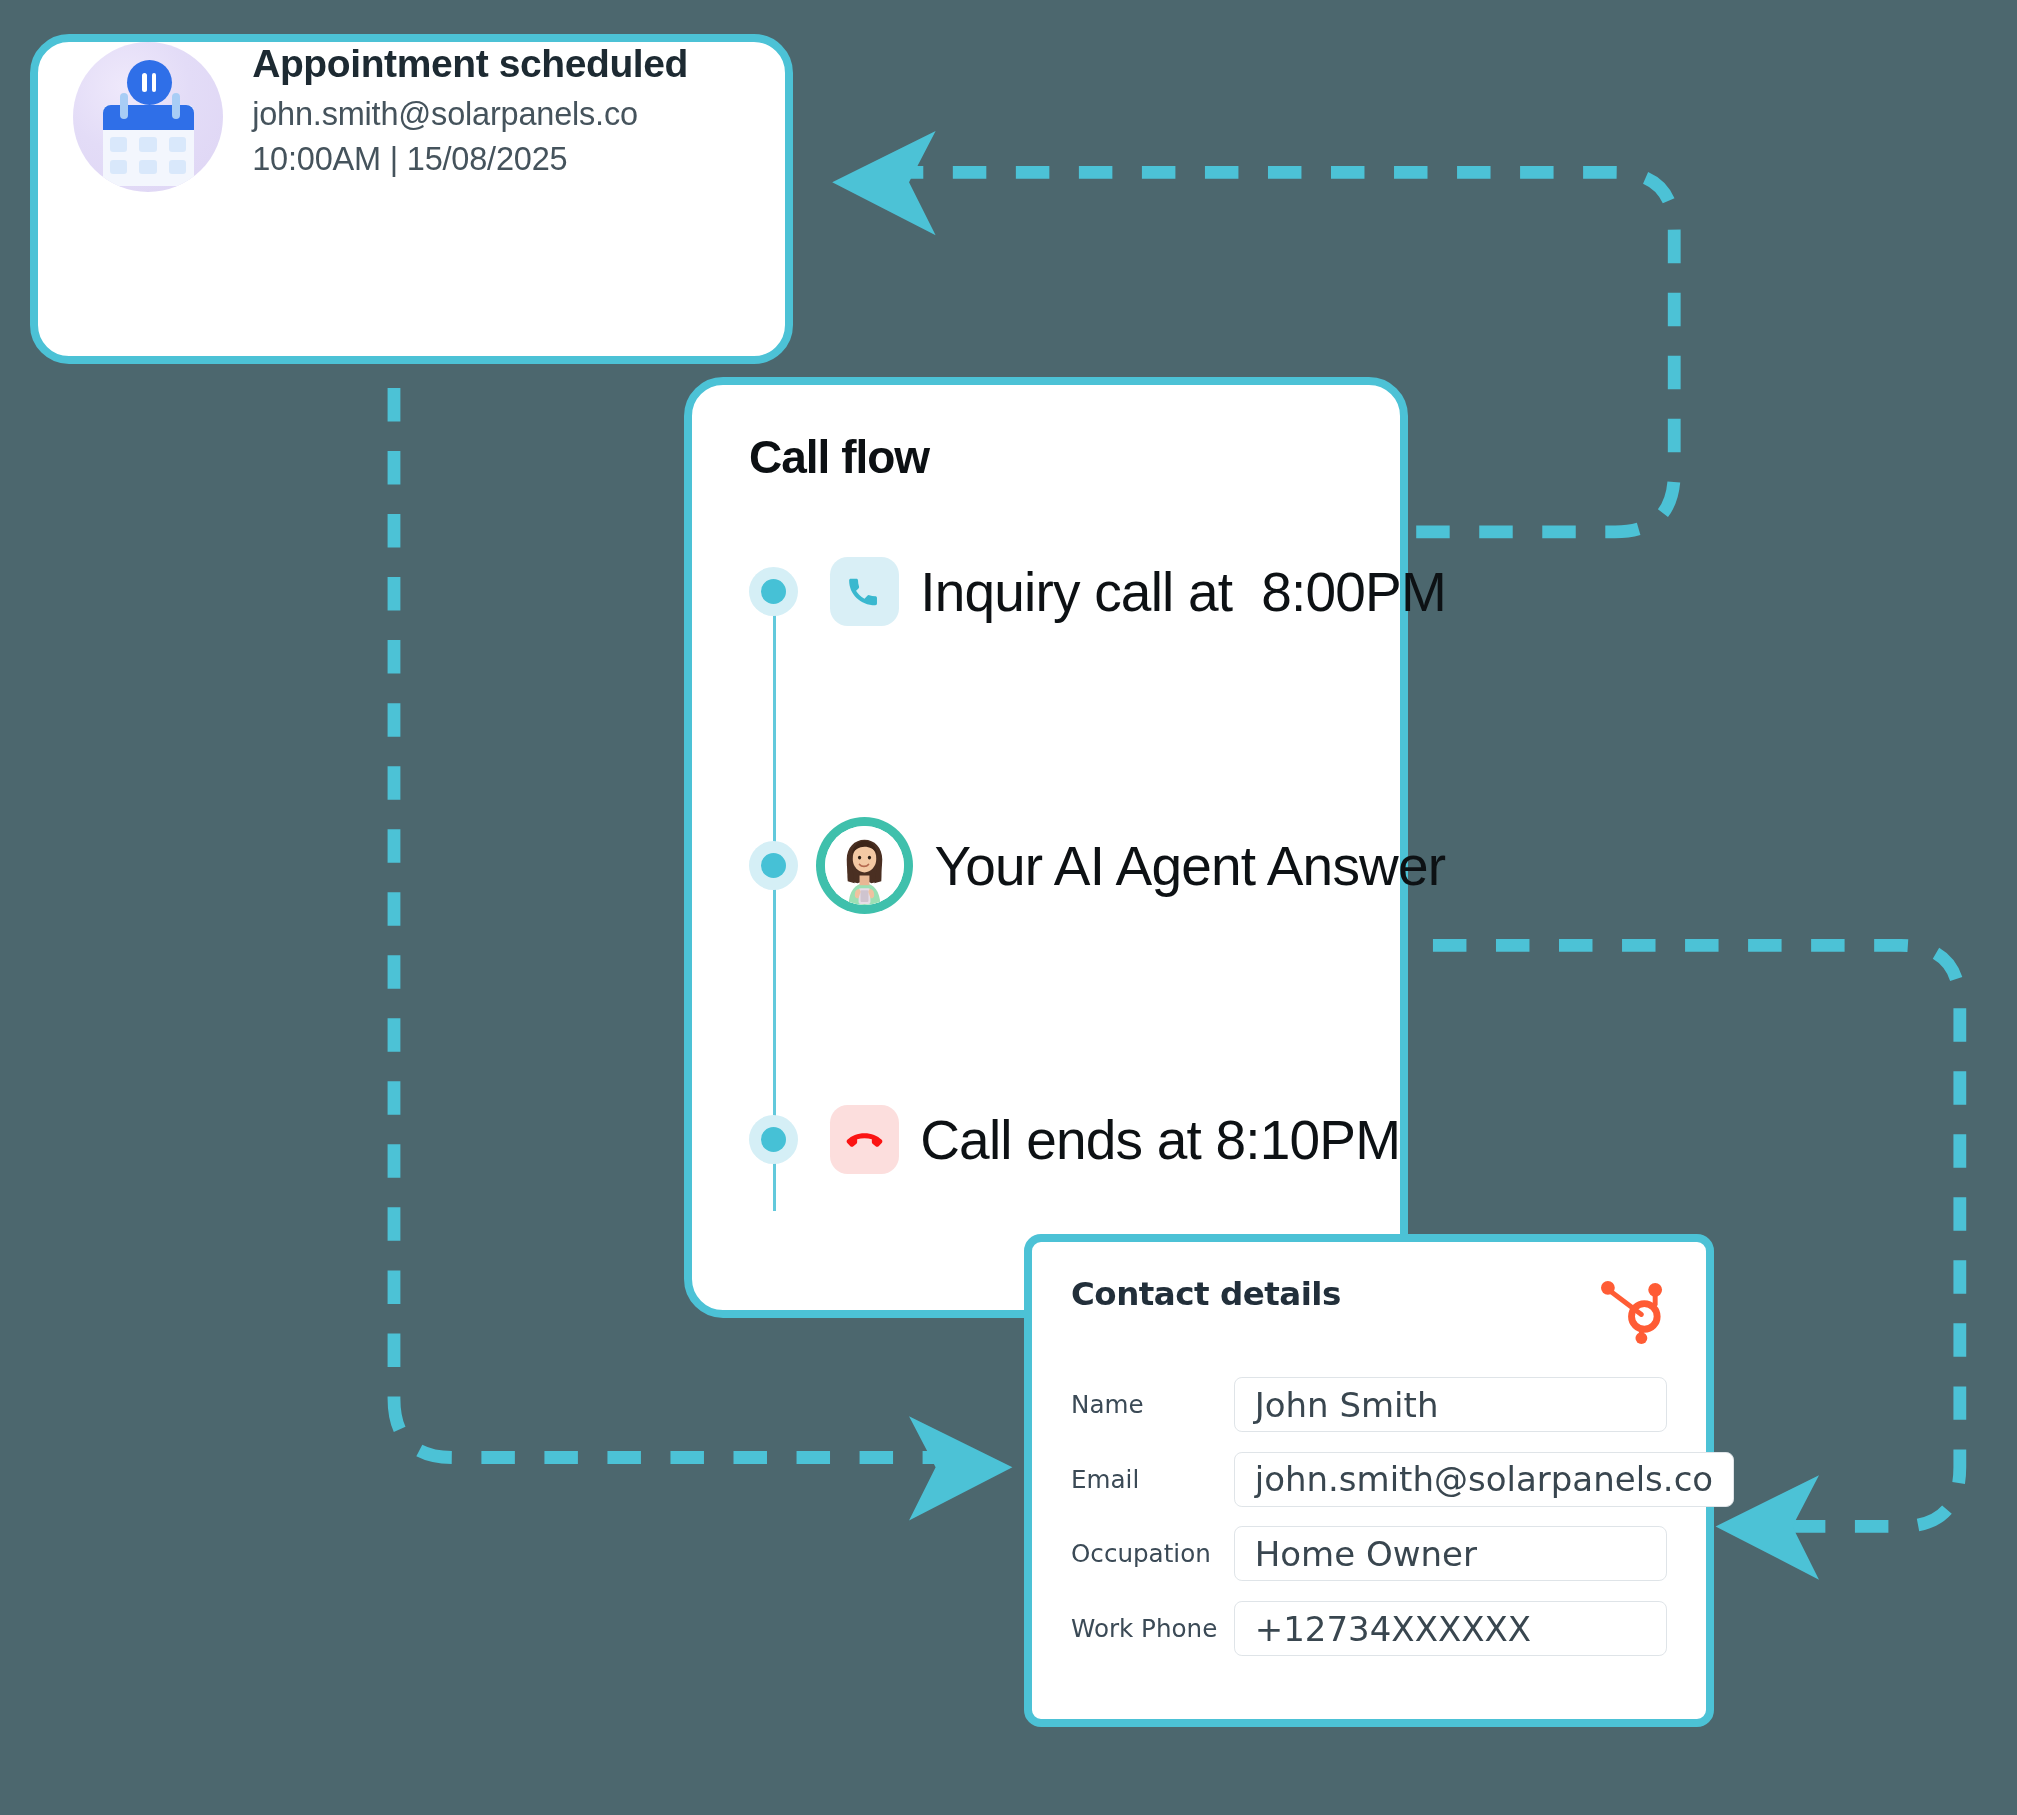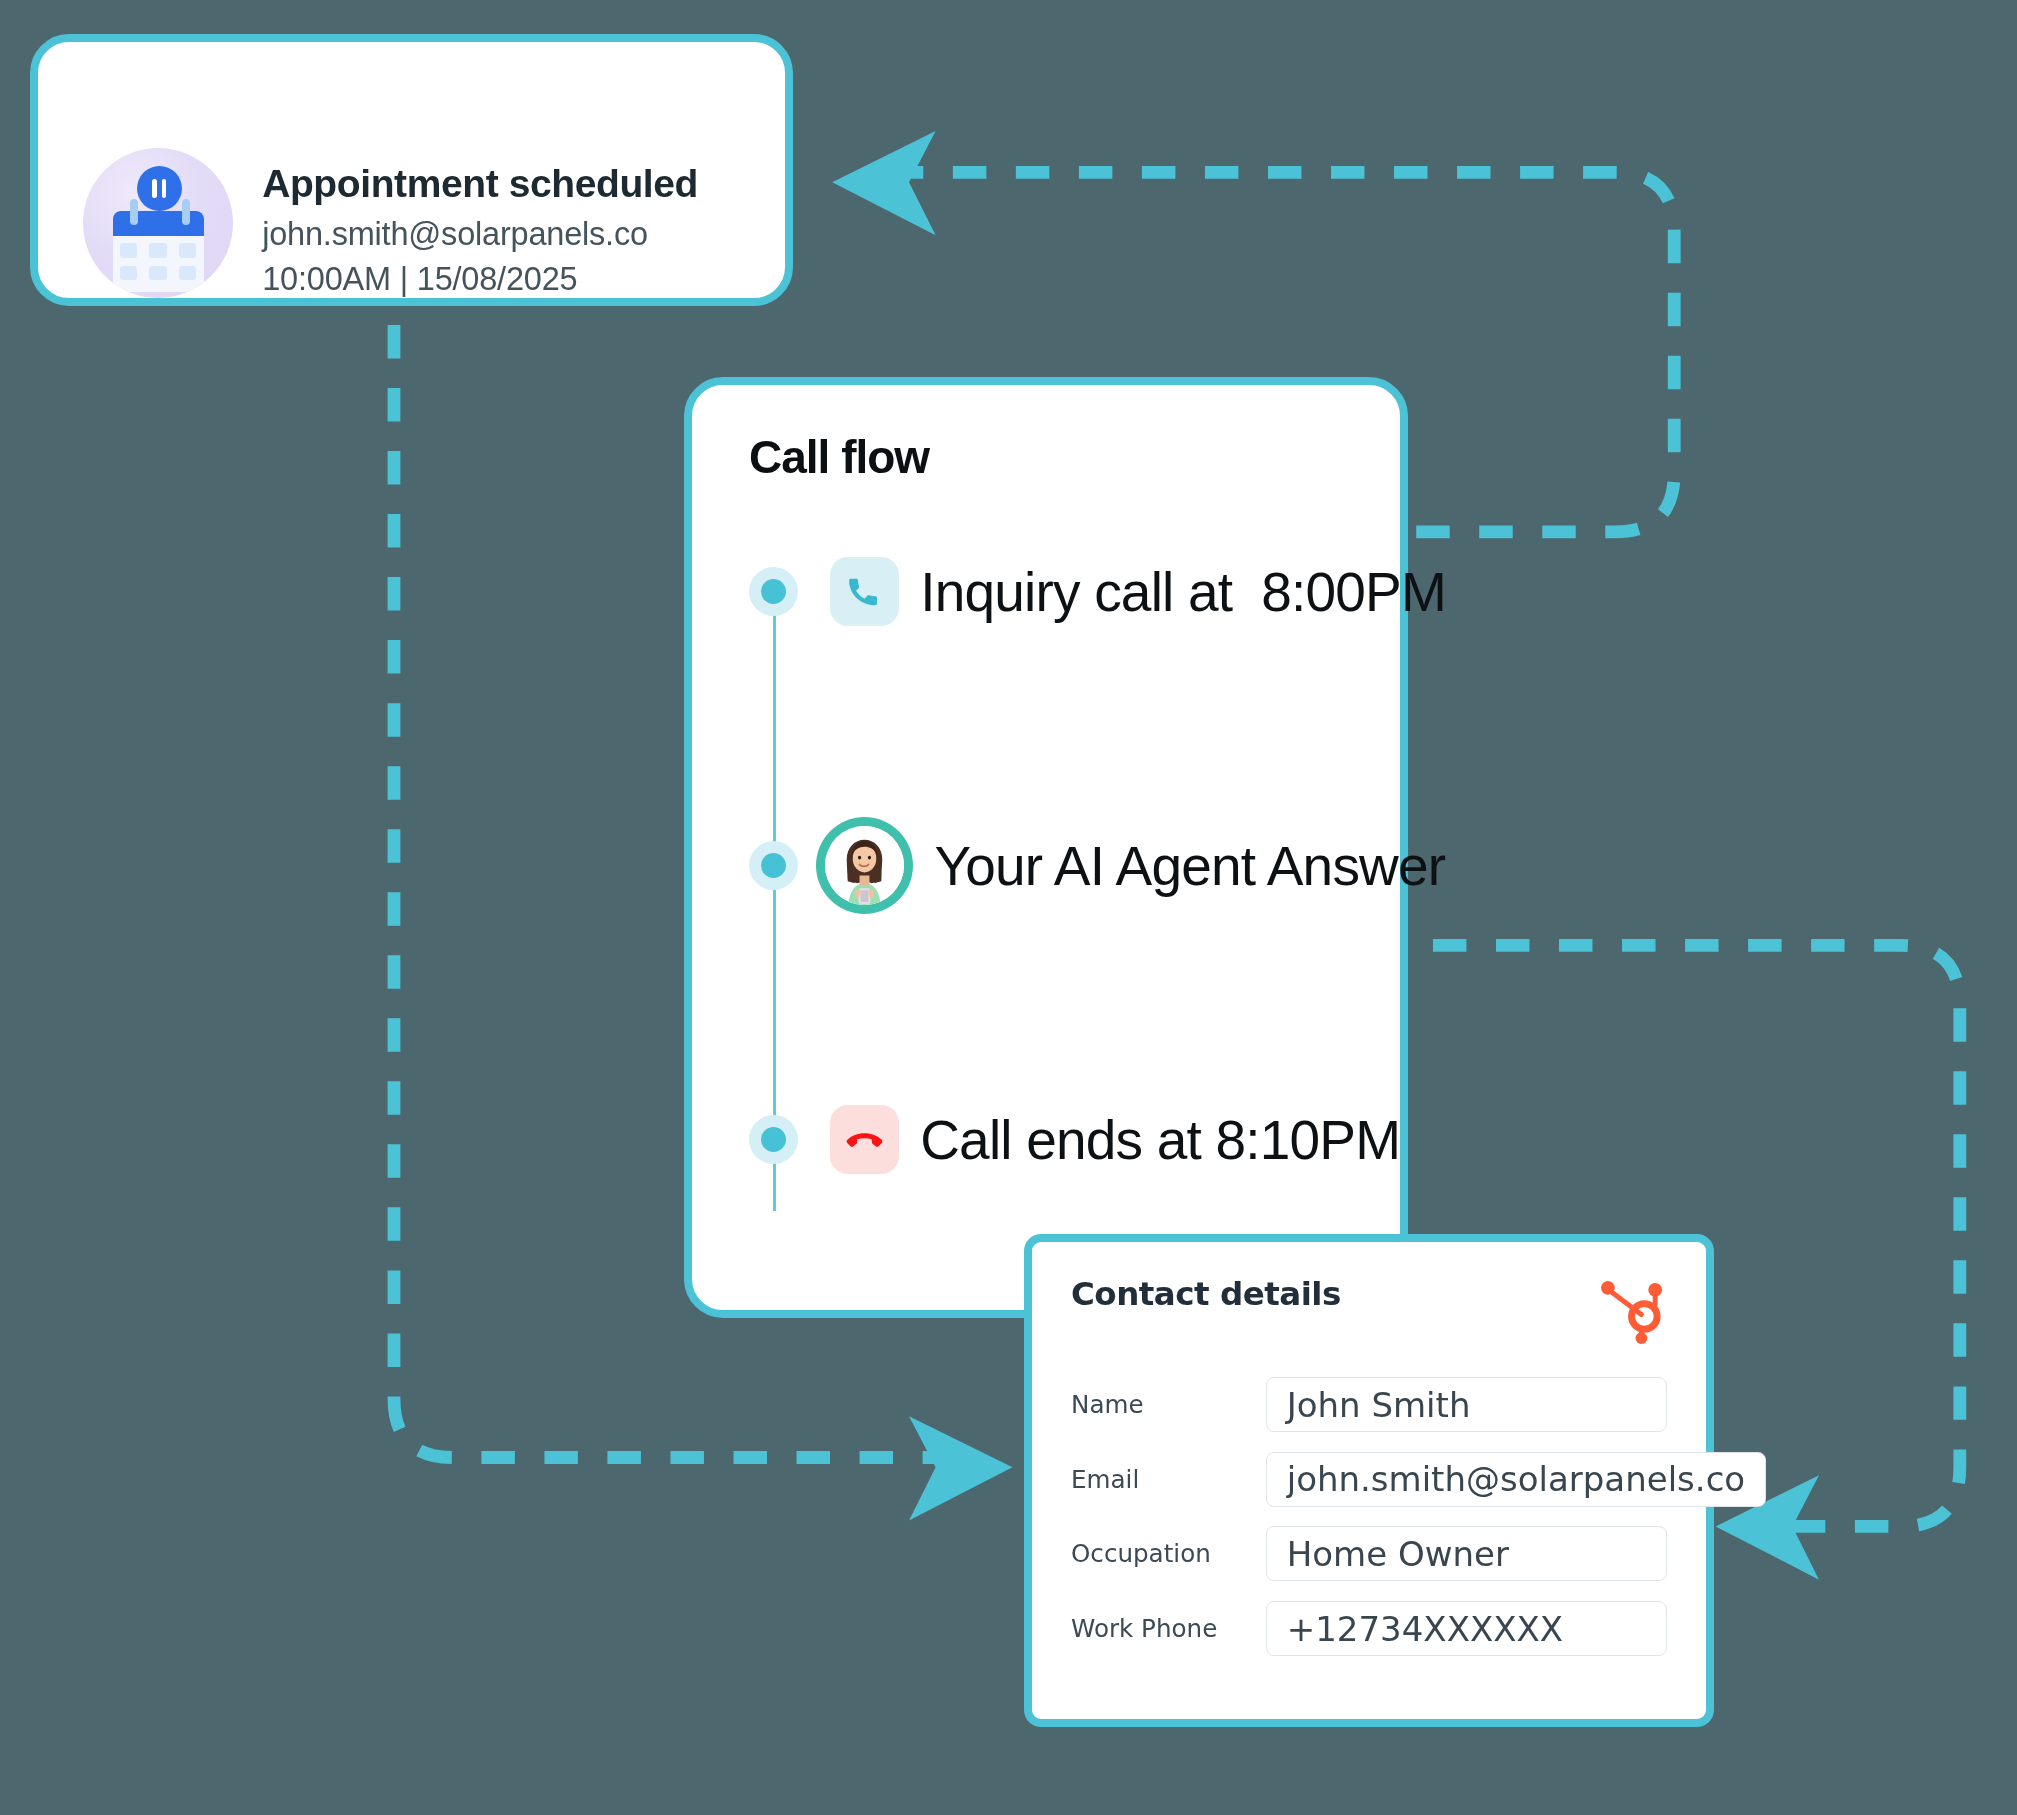--- a/index.html
+++ b/index.html
@@ -18,24 +18,24 @@
   .card {
     position: absolute;
     background: #ffffff;
     border: 8.9px solid #4cc2d6;
     border-radius: 33px;
   }
 
   
   #appointment-card {
     left: 29.6px; top: 34px;
-    width: 763px; height: 272px;
+    width: 763px; height: 330px;
     border-radius: 39px;
-    display: flex; align-items: flex-end;
-    padding: 0 45px;
+    display: flex; align-items: flex-start;
+    padding: 0 35px;
     gap: 29.6px;
   }
   .cal-icon {
     position: relative;
     width: 150px; height: 150px; flex: 0 0 150px;
     border-radius: 50%;
     background: radial-gradient(circle at 35% 30%, #efe9fb 0%, #e3dcf7 45%, #ded5f4 100%);
     overflow: hidden;
   }
   .cal-body {
@@ -135,21 +135,21 @@
   #contact-card {
     left: 1024px; top: 1234px;
     width: 690px; height: 493px;
     border-radius: 17px;
     padding: 33px 39px 0 39px;
     font-family: "DejaVu Sans", sans-serif;
   }
   .cd-head { display: flex; align-items: flex-start; justify-content: space-between; }
   .cd-title { font-size: 32.5px; font-weight: 700; color: #222f3a; letter-spacing: -0.5px; }
   .cd-rows { margin-top: 33px; display: flex; flex-direction: column; gap: 19.7px; }
-  .cd-row { display: flex; align-items: center; gap: 32px; }
+  .cd-row { display: flex; align-items: center; }
   .cd-label { flex: 0 0 163px; font-size: 24.6px; color: #3b4a56; }
   .cd-value {
     flex: 1 1 auto; height: 55px;
     border: 1.5px solid #dfe4e8; border-radius: 7.9px;
     display: flex; align-items: center; padding: 0 19.7px;
     font-size: 34px; color: #39464f; background: #fff;
   }
 
   svg { display: block; }
 </style>

